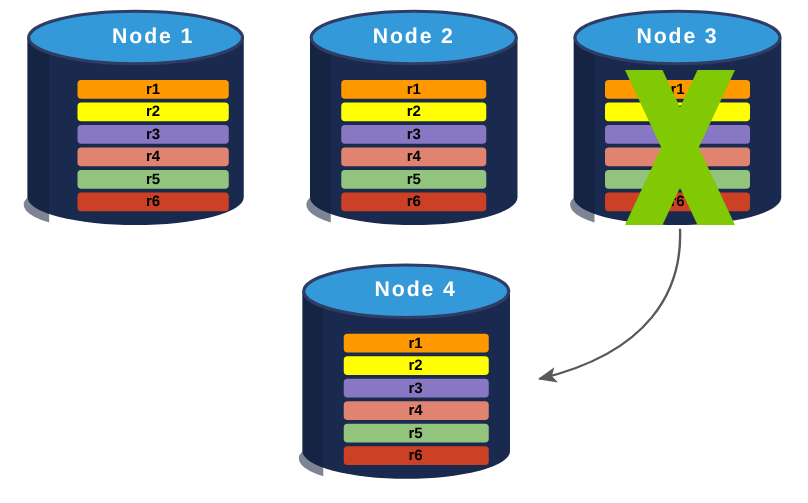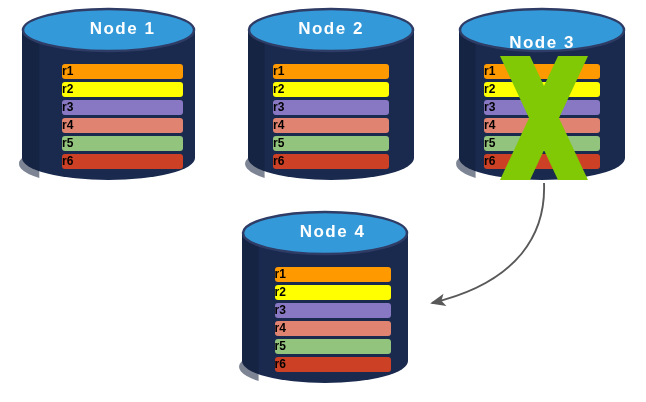--- a/index.html
+++ b/index.html
@@ -47,21 +47,21 @@
     width: 100%;
     display: flex;
     flex-direction: column;
     align-items: center;
     gap: 3px;
   }
   .record {
     height: 15px;
     line-height: 15px;
     border-radius: 3px;
-    text-align: left;
+    text-align: center;
     font-size: 12px;
     font-weight: bold;
     color: #000000;
     font-family: "Liberation Sans", sans-serif;
     box-sizing: border-box;
   }
   .x-mark {
     position: absolute;
     pointer-events: none;
   }
@@ -109,21 +109,21 @@
           <div class="record" style="background: rgb(146, 196, 125); width: 116px;">r5</div>
           <div class="record" style="background: rgb(204, 65, 37); width: 116px;">r6</div>
         </div>
       </div>
       <div class="node" style="left: 459px; top: 8px; width: 166px; height: 172px;">
         <svg class="node-svg" width="166" height="172" viewBox="0 0 166 172">
           <path d="M 0 22 L 0 150 A 83 22 0 0 0 166 150 L 166 22 Z" fill="#1A2A4F"></path>
           <path d="M 0 22 L 0 150 A 83 22 0 0 0 16.6 170 L 16.6 28 Z" fill="#131F3B" opacity="0.55"></path>
           <ellipse cx="83" cy="22" rx="82" ry="21" fill="#3499D8" stroke="#2F3C66" stroke-width="2.5"></ellipse>
         </svg>
-        <div class="node-title" style="top: 25px;">Node  3</div>
+        <div class="node-title" style="top: 11px;">Node  3</div>
         <div class="records" style="top: 56px;">
           <div class="record" style="background: rgb(255, 153, 0); width: 116px;">r1</div>
           <div class="record" style="background: rgb(255, 255, 0); width: 116px;">r2</div>
           <div class="record" style="background: rgb(136, 120, 195); width: 116px;">r3</div>
           <div class="record" style="background: rgb(224, 131, 112); width: 116px;">r4</div>
           <div class="record" style="background: rgb(146, 196, 125); width: 116px;">r5</div>
           <div class="record" style="background: rgb(204, 65, 37); width: 116px;">r6</div>
         </div>
         <svg class="x-mark" width="100" height="136" viewBox="0 0 100 136" style="left: 35px; top: 44px;">
           <path d="M 6 4 L 36 4 L 94 128 L 64 128 Z" fill="#80C904"></path>

